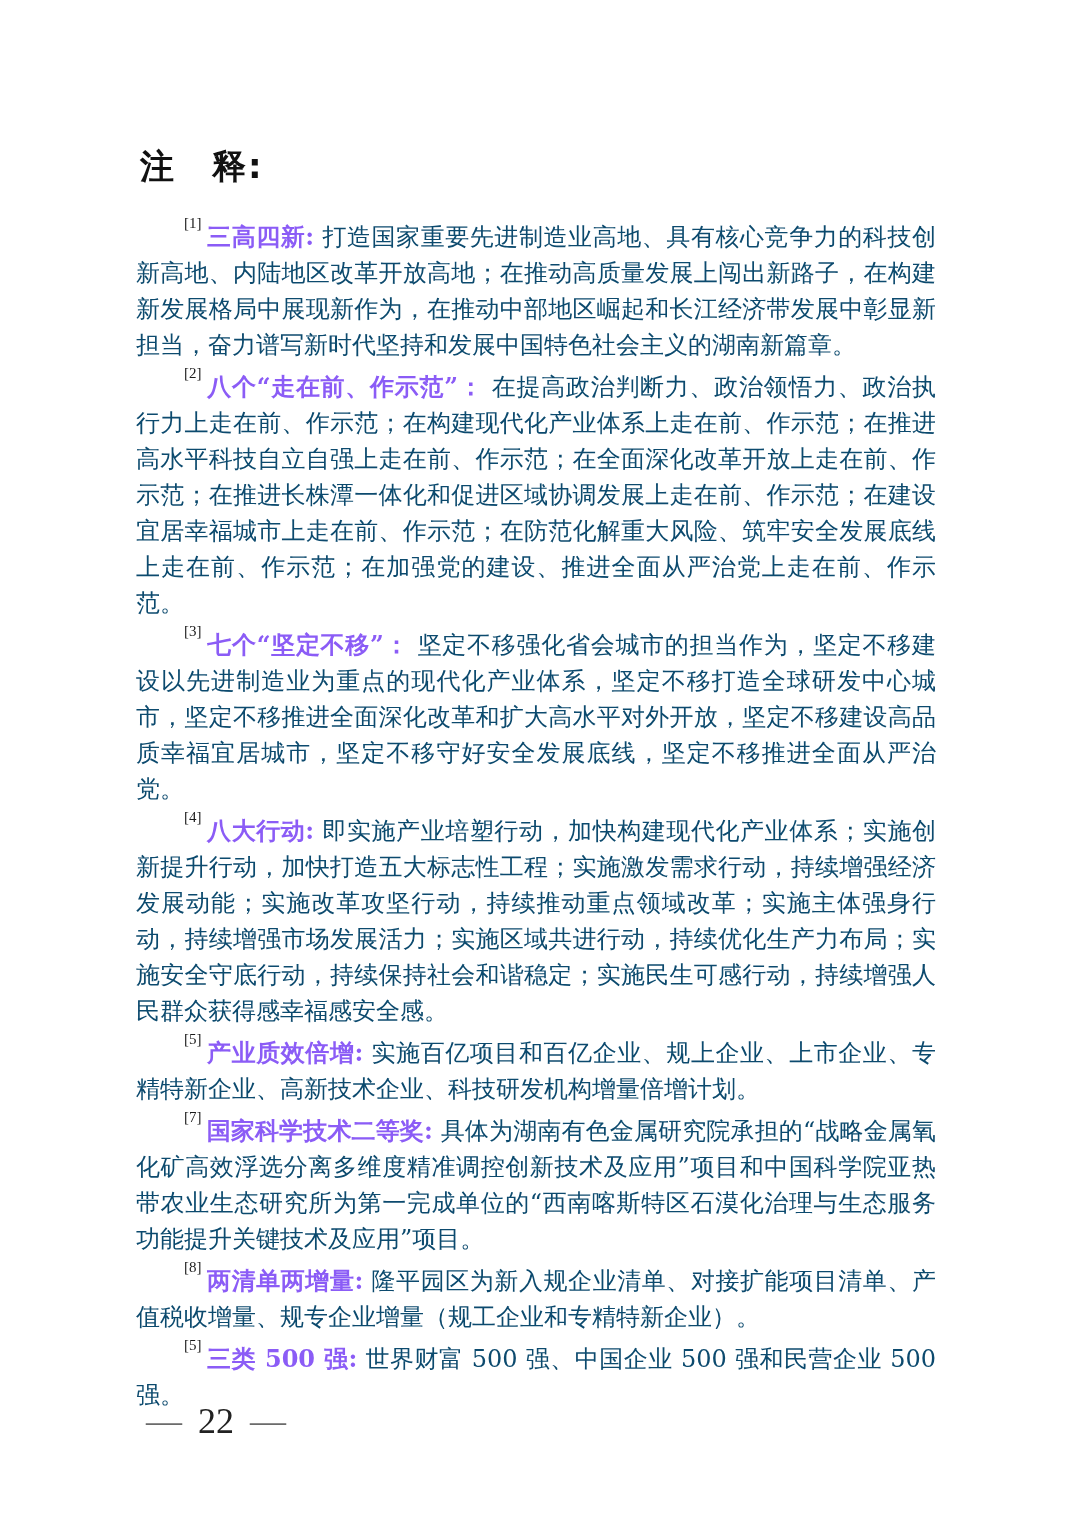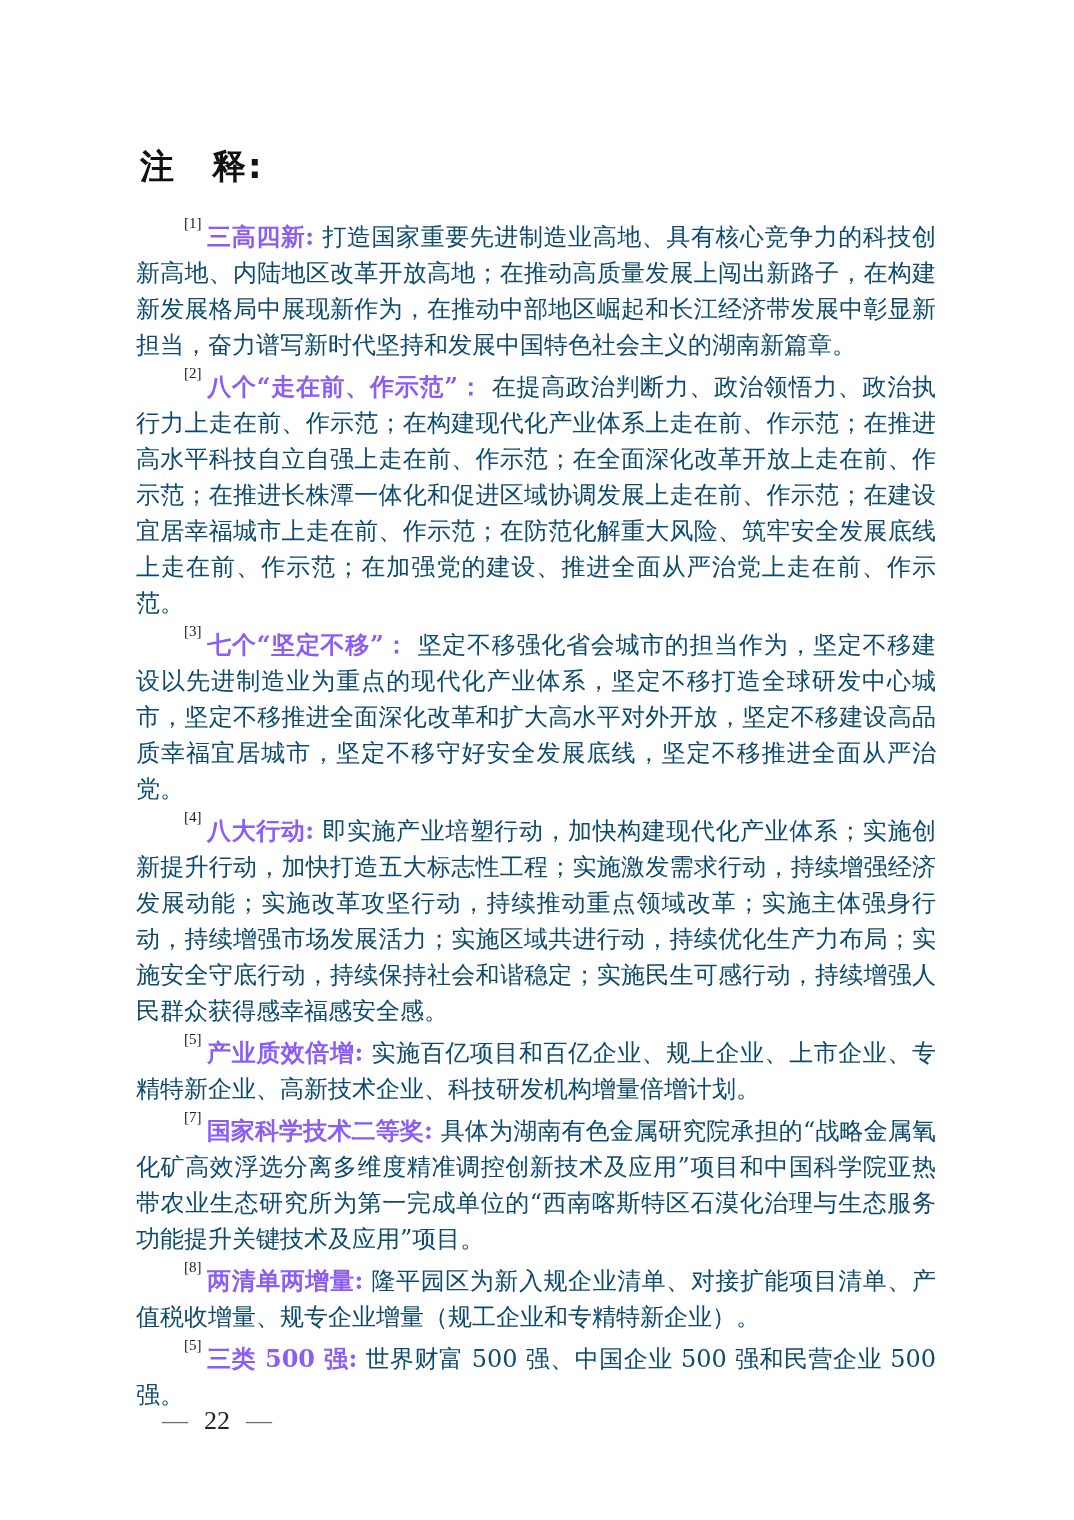--- a/index.html
+++ b/index.html
@@ -51,25 +51,24 @@
     font-weight: bold;
     color: #8b5cf6;
   }
   .note-text {
     color: #0c4a6e;
   }
   .page-footer {
     position: absolute;
     left: 146px;
     top: 1404px;
-    font-size: 26px;
+    font-size: 36px;
     line-height: 34px;
     font-family: "Liberation Serif", serif;
     white-space: nowrap;
-    margin-left: 16px;
   }
   .footer-dash {
     color: #6b6b6b;
     letter-spacing: 0;
   }
   .footer-num {
     color: #222222;
     margin: 0 16px;
   }
 </style>

